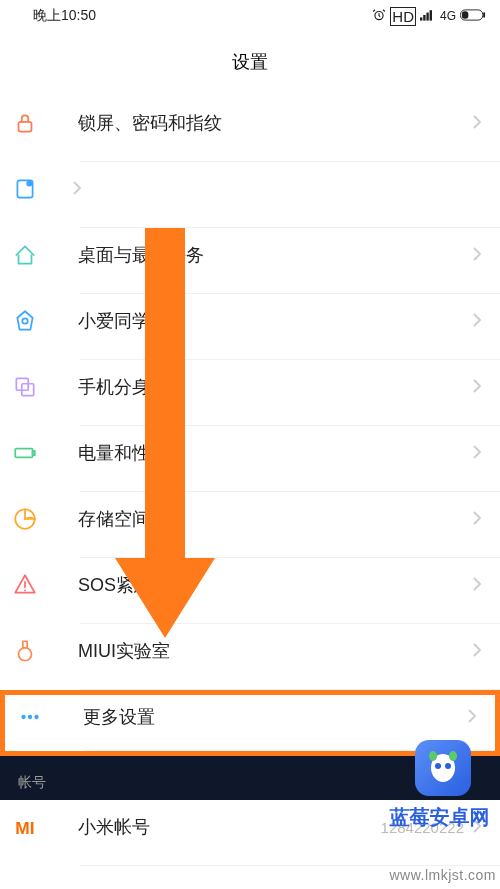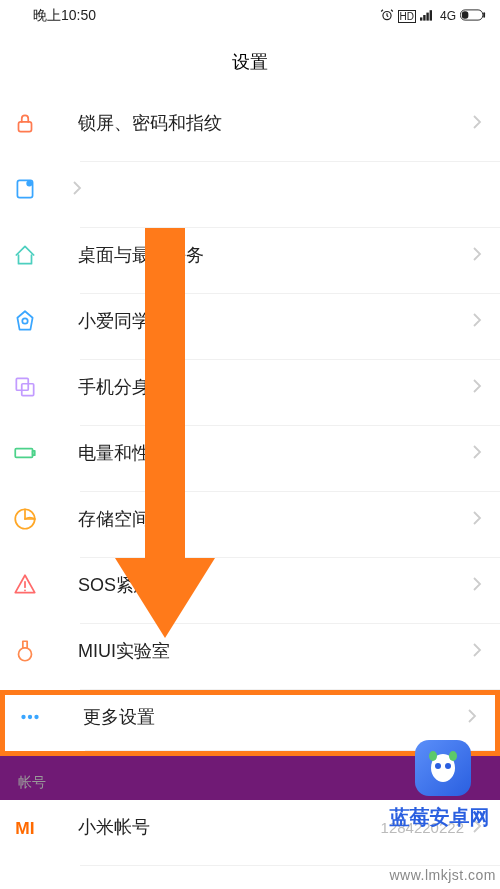--- a/index.html
+++ b/index.html
@@ -64,21 +64,21 @@
       margin-right: 8px;
     }
     .chev {
       color: #ccc;
       font-size: 20px;
     }
     .section-header {
       padding: 18px 18px 8px;
       font-size: 14px;
       color: #999;
-      background: #701a75;
+      background: #0f172a;
     }
     .highlight-box {
       border: 5px solid #ff7a1a;
     }
     .arrow-overlay {
       position: absolute;
       left: 105px;
       top: 228px;
       z-index: 50;
       pointer-events: none;
@@ -111,21 +111,21 @@
 
 <div class="status-bar">
   <span class="status-left">晚上10:50</span>
   <span class="status-right">
     <span>
       <svg width="14" height="14" viewBox="0 0 24 24" fill="none" stroke="#222" stroke-width="2">
           <circle cx="12" cy="13" r="7"></circle>
           <path d="M12 9v4l2 2M5 3L2 6M19 3l3 3"></path>
         </svg>
     </span>
-    <span style="font-size:10px;border:1px solid #222;padding:0 1px;">HD</span>
+    <span style="font-size:15px;border:1px solid #222;padding:0 1px;">HD</span>
     <span>
       <svg width="16" height="12" viewBox="0 0 20 14">
           <rect x="0" y="10" width="3" height="4" fill="#222"></rect>
           <rect x="4" y="7" width="3" height="7" fill="#222"></rect>
           <rect x="8" y="4" width="3" height="10" fill="#222"></rect>
           <rect x="12" y="1" width="3" height="13" fill="#222"></rect>
         </svg>
     </span>
     <span style="font-size:12px;">4G</span>
     <span>

